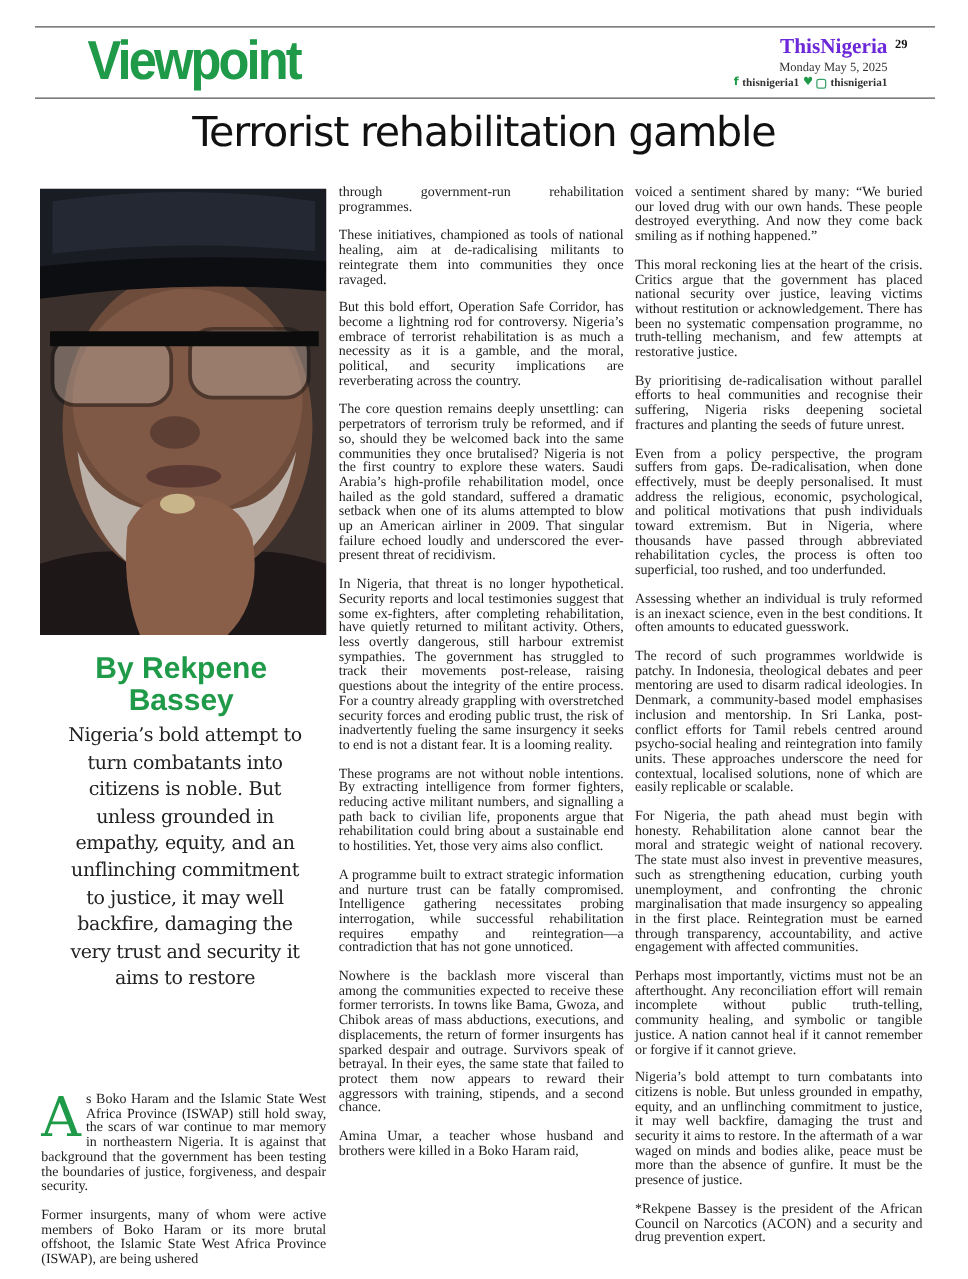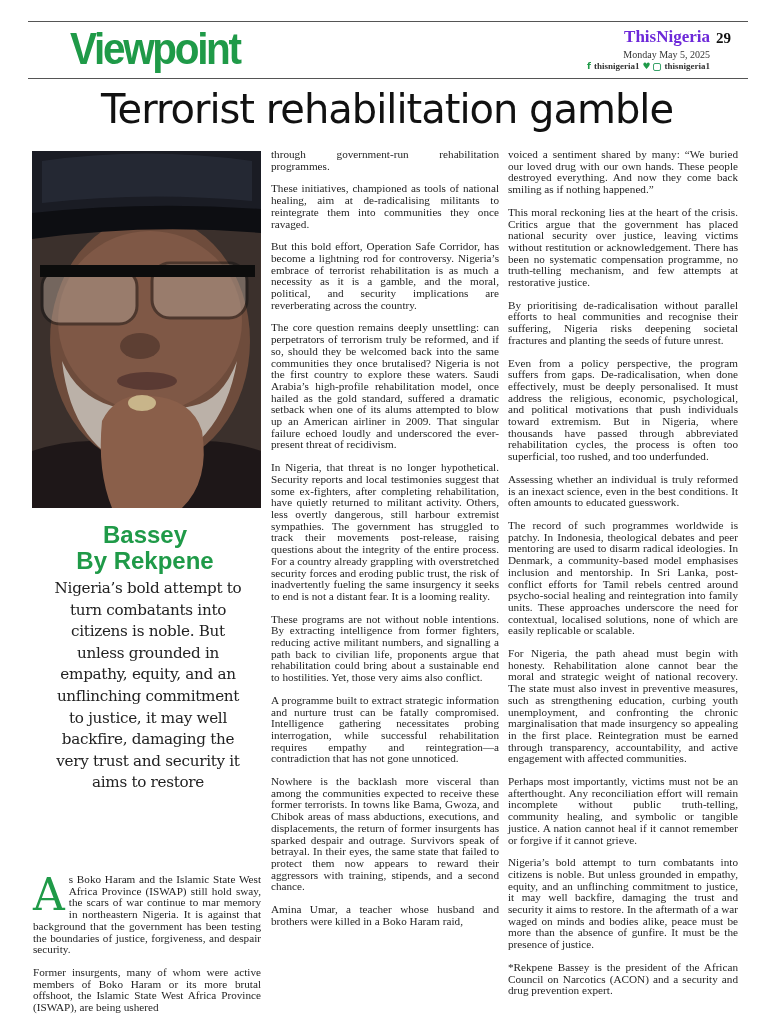--- a/index.html
+++ b/index.html
@@ -10,24 +10,24 @@
     font-family: "Liberation Sans", sans-serif; font-weight: 700;
     font-size: 44px; letter-spacing: -2.5px; color: #1f9a48;
     transform: scaleX(0.92); transform-origin: left center;
   }
   .pub-block { position: absolute; right: 64px; top: 28px; text-align: right; font-family: "Liberation Serif", serif; }
   .pub-name { font-size: 17px; font-weight: 700; line-height: 18px; color: #6d28d9; }
   .pub-date { font-size: 10px; font-weight: 400; color: #333; line-height: 13px; margin-top: 2px; }
   .pub-social { font-size: 9px; font-weight: 700; color: #333; line-height: 11px; display: flex; gap: 3px; justify-content: flex-end; align-items: center; }
   .soc-icon { font-family: "DejaVu Sans", sans-serif; font-size: 9px; color: #1f9a48; display: inline-block; }
   .soc-box { width: 8px; height: 8px; border: 1px solid #3aa36a; border-radius: 2px; display: inline-block; box-sizing: border-box; }
-  .page-num { position: absolute; left: 716px; top: 30px; font-family: "Liberation Serif", serif; font-size: 15px; font-weight: 700; color: #111; }
+  .page-num { position: absolute; left: 716px; top: 30px; font-family: "Liberation Serif", serif; font-size: 10px; font-weight: 700; color: #111; }
   .headline {
     position: absolute; left: 0; width: 774px; top: 86px; text-align: center;
-    font-family: "DejaVu Sans", sans-serif; font-size: 40px; font-weight: 400; letter-spacing: -1px; color: #111;
+    font-family: "DejaVu Sans", sans-serif; font-size: 33px; font-weight: 400; letter-spacing: -1px; color: #111;
   }
   .photo {
     position: absolute; left: 32px; top: 151px; width: 229px; height: 357px; overflow: hidden;
     background: linear-gradient(180deg, #3a2e2b 0%, #2a2322 100%);
   }
   .byline {
     position: absolute; left: 30px; top: 522px; width: 230px; text-align: center;
     font-family: "Liberation Sans", sans-serif; font-weight: 700; font-size: 24px; line-height: 26px; color: #1f9a48;
   }
   .pullquote {
@@ -91,22 +91,22 @@
     <path d="M0 0 L229 0 L229 70 L0 75 Z" fill="#1a1c24"></path>
     <path d="M0 62 Q114 50 229 58 L229 82 Q114 72 0 88 Z" fill="#0d0e12"></path>
     <path d="M10 10 Q114 -5 220 10 L220 50 Q114 40 10 52 Z" fill="#2a2d3a" opacity="0.7"></path>
 
     <path d="M70 270 Q85 240 120 245 Q160 248 170 280 Q178 330 150 357 L80 357 Q65 320 70 270 Z" fill="#8a5f4a"></path>
     <ellipse cx="110" cy="252" rx="14" ry="8" fill="#c8b58a"></ellipse>
   </svg>
 </div>
 
 <div class="byline">
+  <div>By Rekpene</div>
   <div>Bassey</div>
-  <div>By Rekpene</div>
 </div>
 
 <div class="pullquote">Nigeria’s bold attempt to turn combatants into citizens is noble. But unless grounded in empathy, equity, and an unflinching commitment to justice, it may well backfire, damaging the very trust and security it aims to restore</div>
 
 <div class="col col1">
   <p><span class="dropcap">A</span><span>s Boko Haram and the Islamic State West Africa Province (ISWAP) still hold sway, the scars of war continue to mar memory in northeastern Nigeria. It is against that background that the government has been testing the boundaries of justice, forgiveness, and despair security.</span></p>
   <p>Former insurgents, many of whom were active members of Boko Haram or its more brutal offshoot, the Islamic State West Africa Province (ISWAP), are being ushered</p>
 </div>
 
 <div class="col col2">

